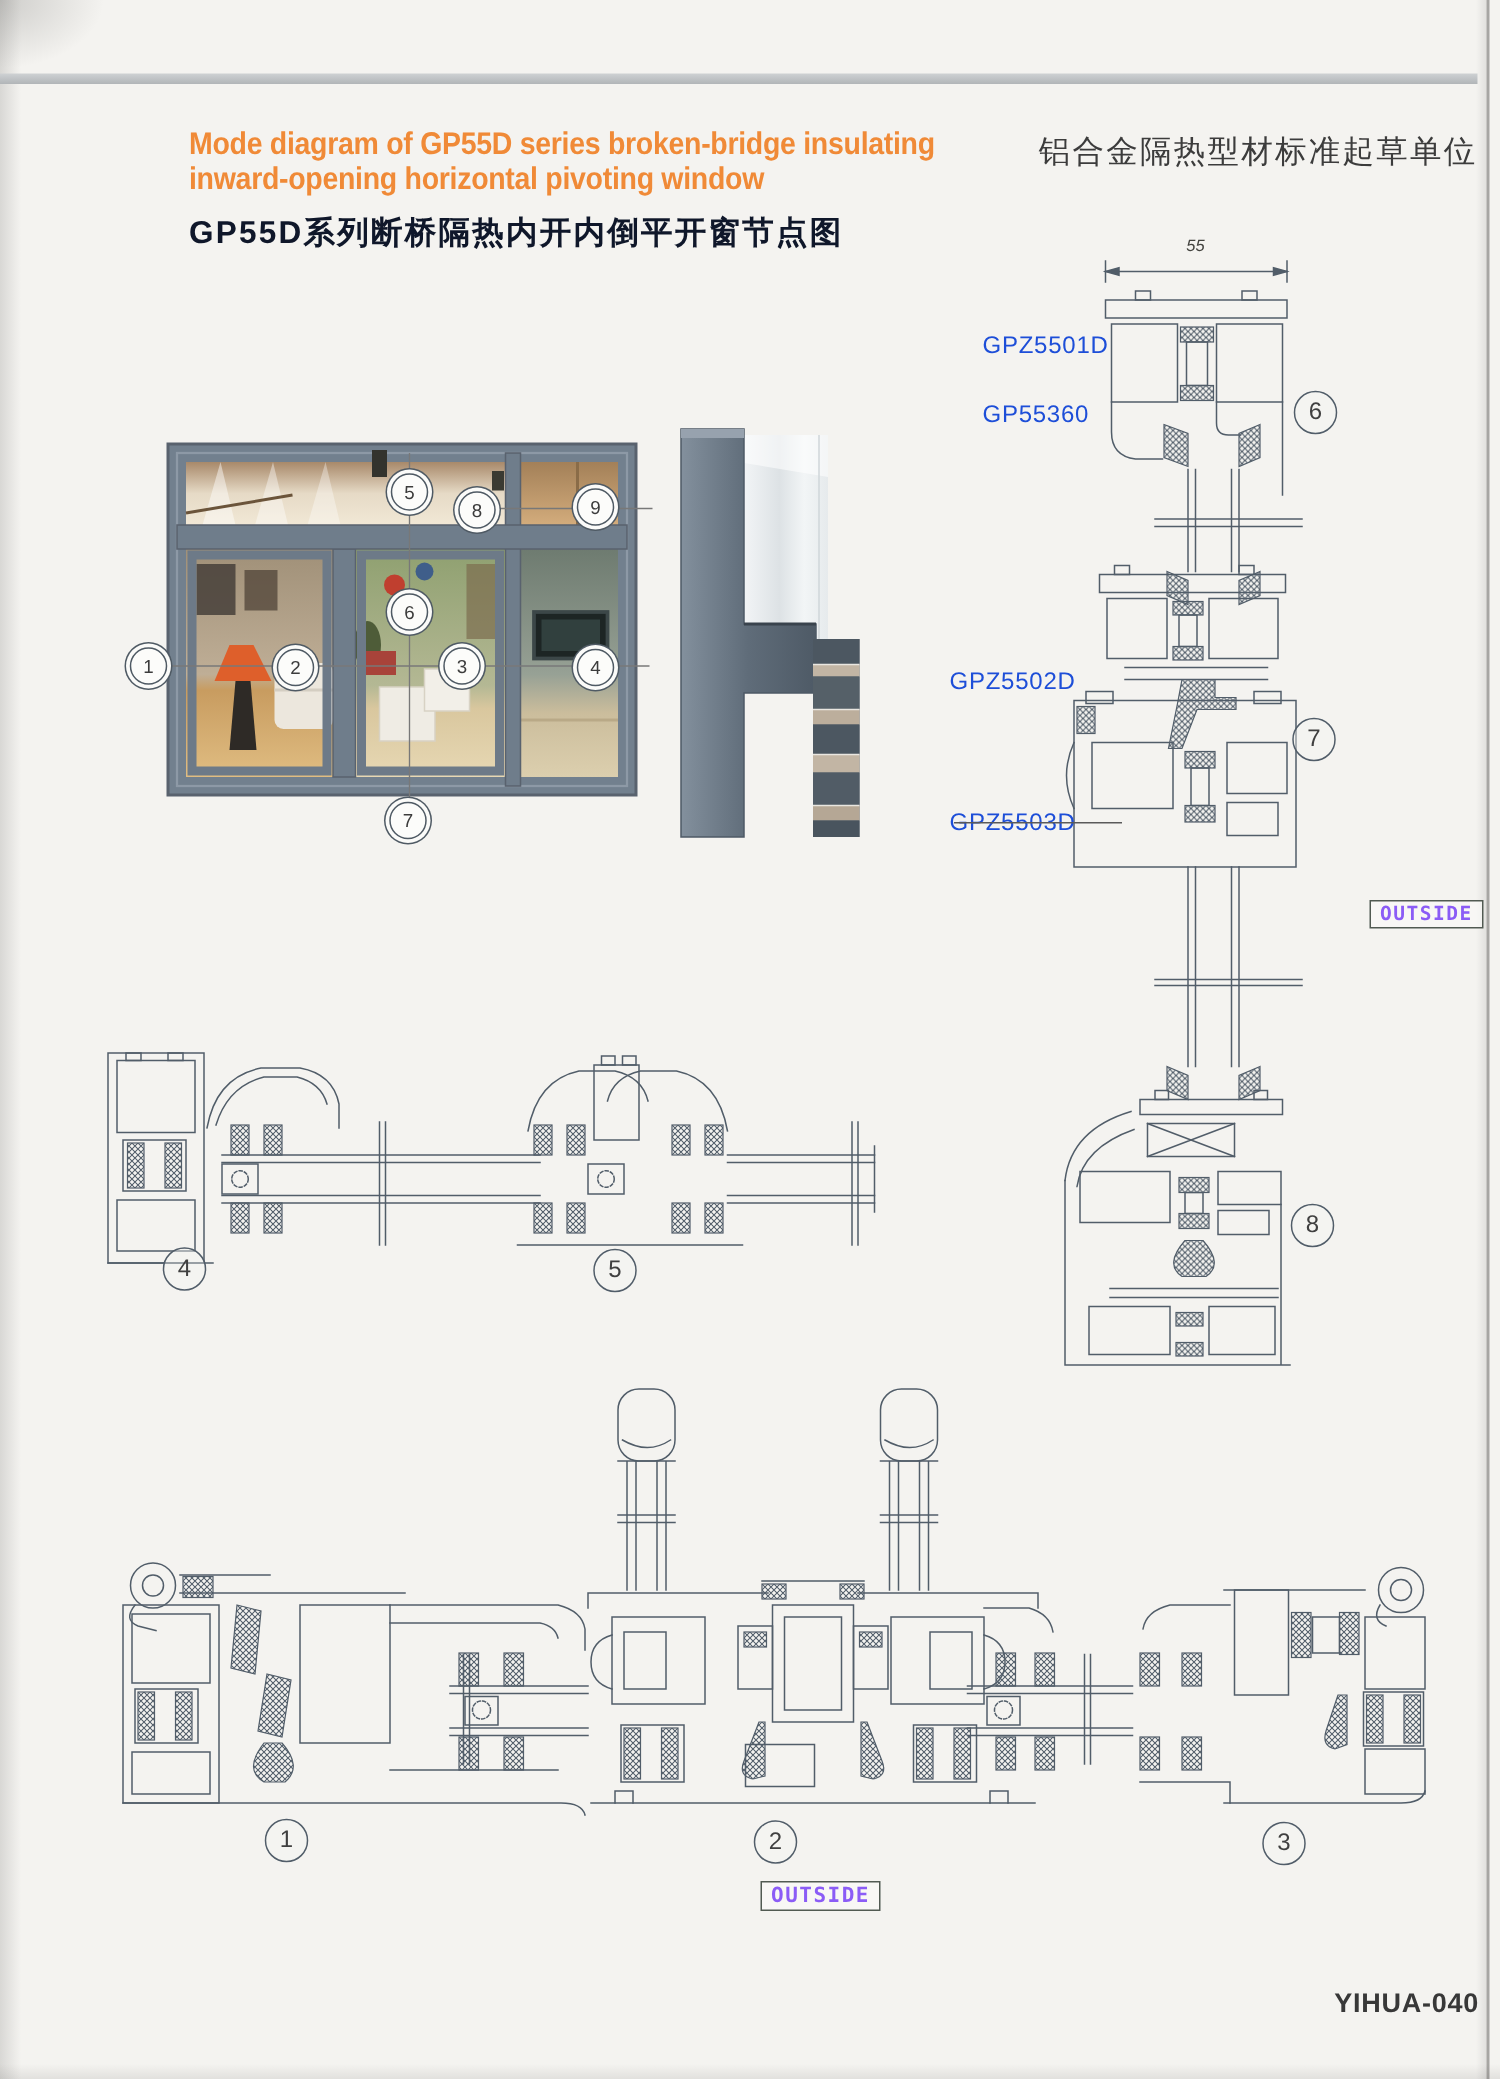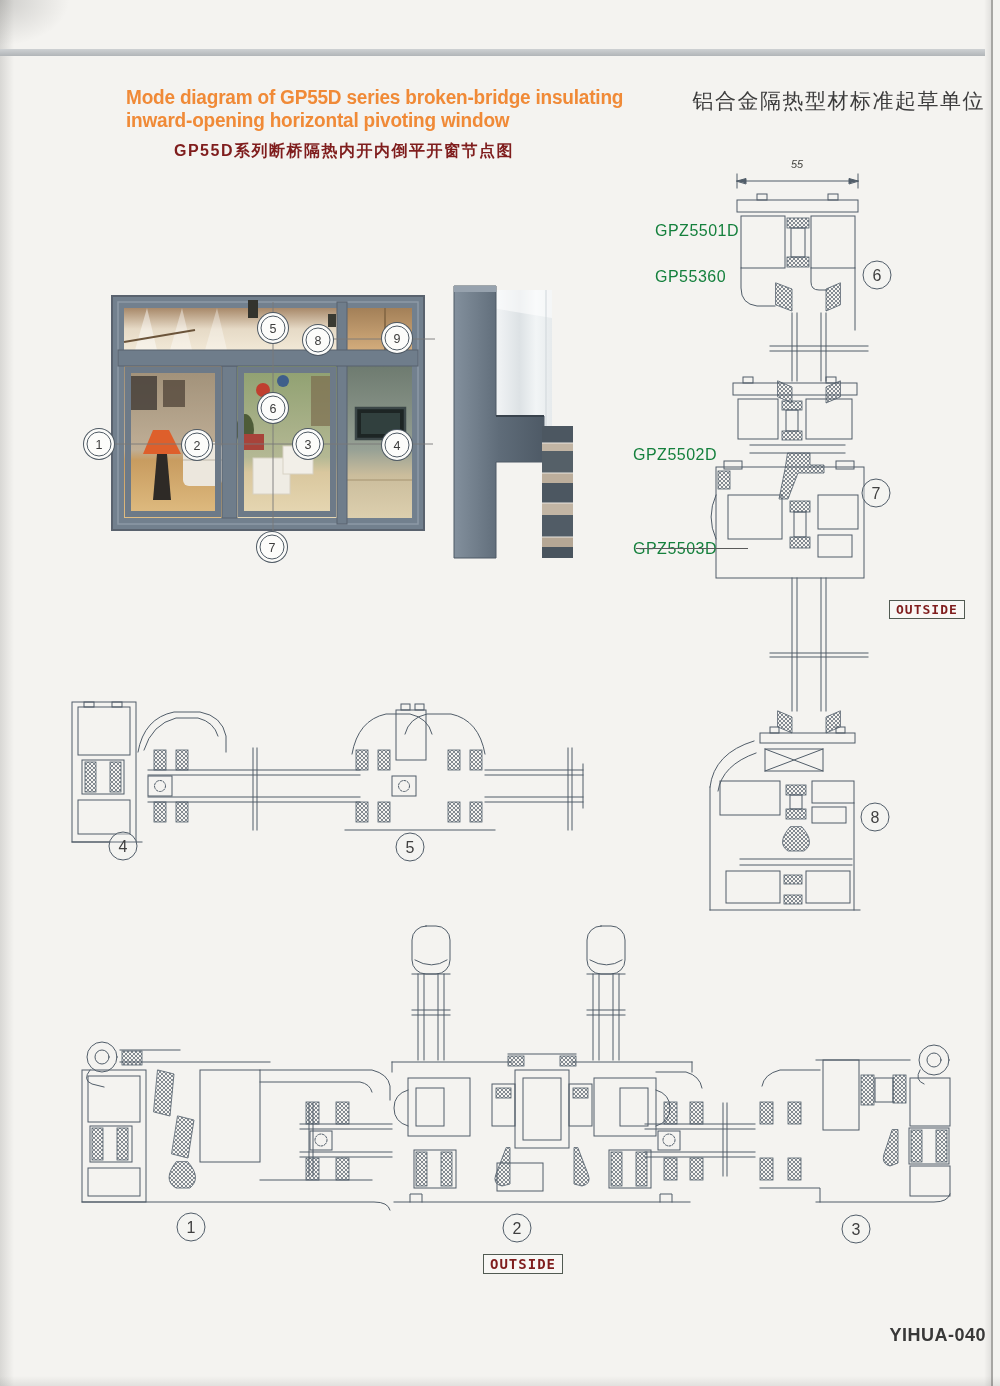--- a/index.html
+++ b/index.html
@@ -17,28 +17,28 @@
   .corner-tl{left:0;top:0;width:70px;height:46px;
      background:radial-gradient(ellipse at 0 0,rgba(70,70,68,.22),rgba(70,70,68,0) 70%);}
   
   .hdr-title{right:15px;top:20px;font-size:17px;color:#4e4e4e;letter-spacing:1px;}
   .hdr-bar{left:0;top:49px;width:985px;height:7px;
      background:linear-gradient(180deg,#ced1d3,#b1b5b8);}
   .hdr-org{right:15px;top:63px;font-size:21px;color:#3c3c3c;letter-spacing:1.5px;margin-top:24px;}
   
   .t-en{left:126px;top:85px;font-size:19px;line-height:21px;font-weight:800;
         color:#f08a37;letter-spacing:-.2px;transform:scale(1,1.1);transform-origin:left top;}
-  .t-zh{left:126px;top:141px;font-size:16px;color:#7f1d1d;letter-spacing:1.5px;font-weight:600;margin-left:48px;}
-  
-  .lbl{font-size:16px;color:#15803d;letter-spacing:.5px;}
+  .t-zh{left:126px;top:141px;font-size:21px;color:#0f172a;letter-spacing:1.5px;font-weight:600;}
+  
+  .lbl{font-size:16px;color:#1d4ed8;letter-spacing:.5px;}
   .leader{height:1px;background:#5a5a5a;}
   .dim{font-size:11px;color:#43433f;text-align:center;font-style:italic;}
   .outside{font-family:"DejaVu Sans Mono","Liberation Mono",monospace;font-weight:bold;
-     color:#7f1d1d;border:1.5px solid #515a52;padding:1px 6px;background:rgba(250,250,248,.6);
-     letter-spacing:1px;}
+     color:#8b5cf6;border:1.5px solid #515a52;padding:1px 6px;background:rgba(250,250,248,.6);
+     letter-spacing:1px;margin-left:24px;}
   .outside.r{font-size:13px;}
   .outside.b{font-size:14px;}
   
   .callout{width:23px;height:23px;border:1px solid #4f5a64;border-radius:50%;
      background:#fcfcfa;box-shadow:0 0 0 2.5px #fbfbf9,0 0 0 3.5px #4f5a64;
      display:flex;align-items:center;justify-content:center;
      font-size:12.5px;color:#3c3c3c;transform:translate(-50%,-50%);}
   .scallout{width:27px;height:27px;border:1.4px solid #515d69;border-radius:50%;
      background:rgba(246,245,242,.4);display:flex;align-items:center;justify-content:center;
      font-size:16px;color:#404040;transform:translate(-50%,-50%);}

